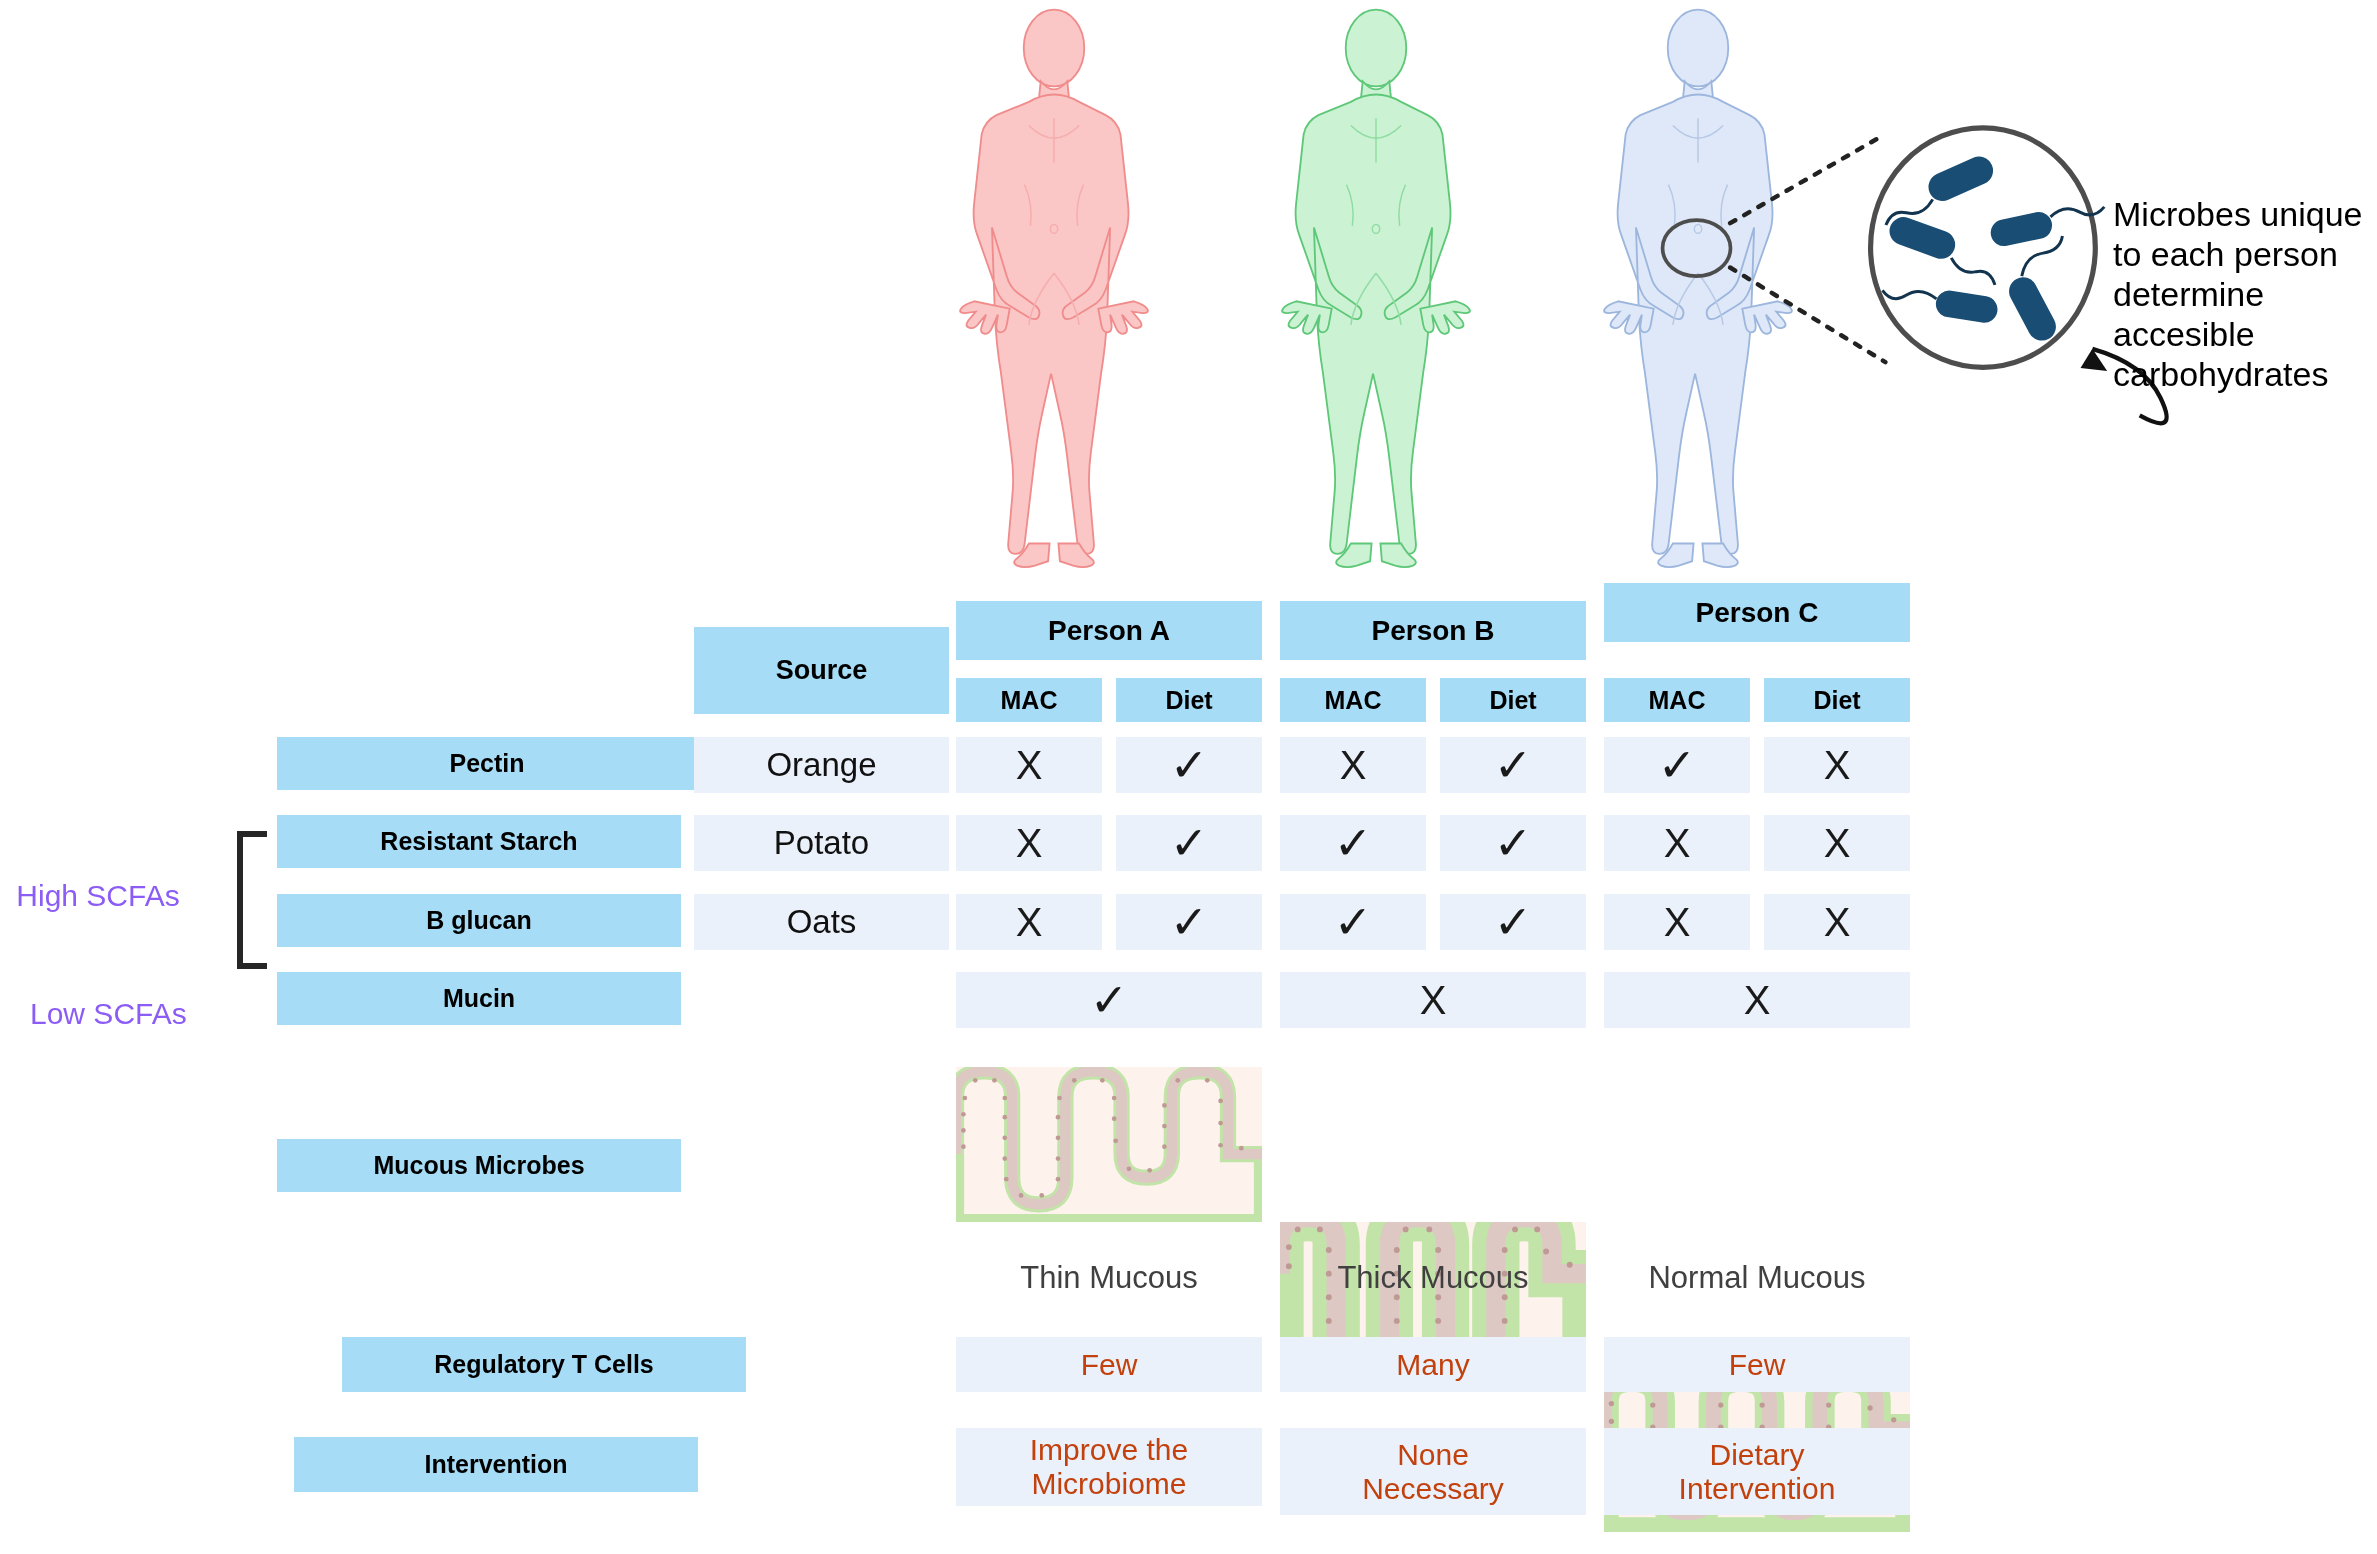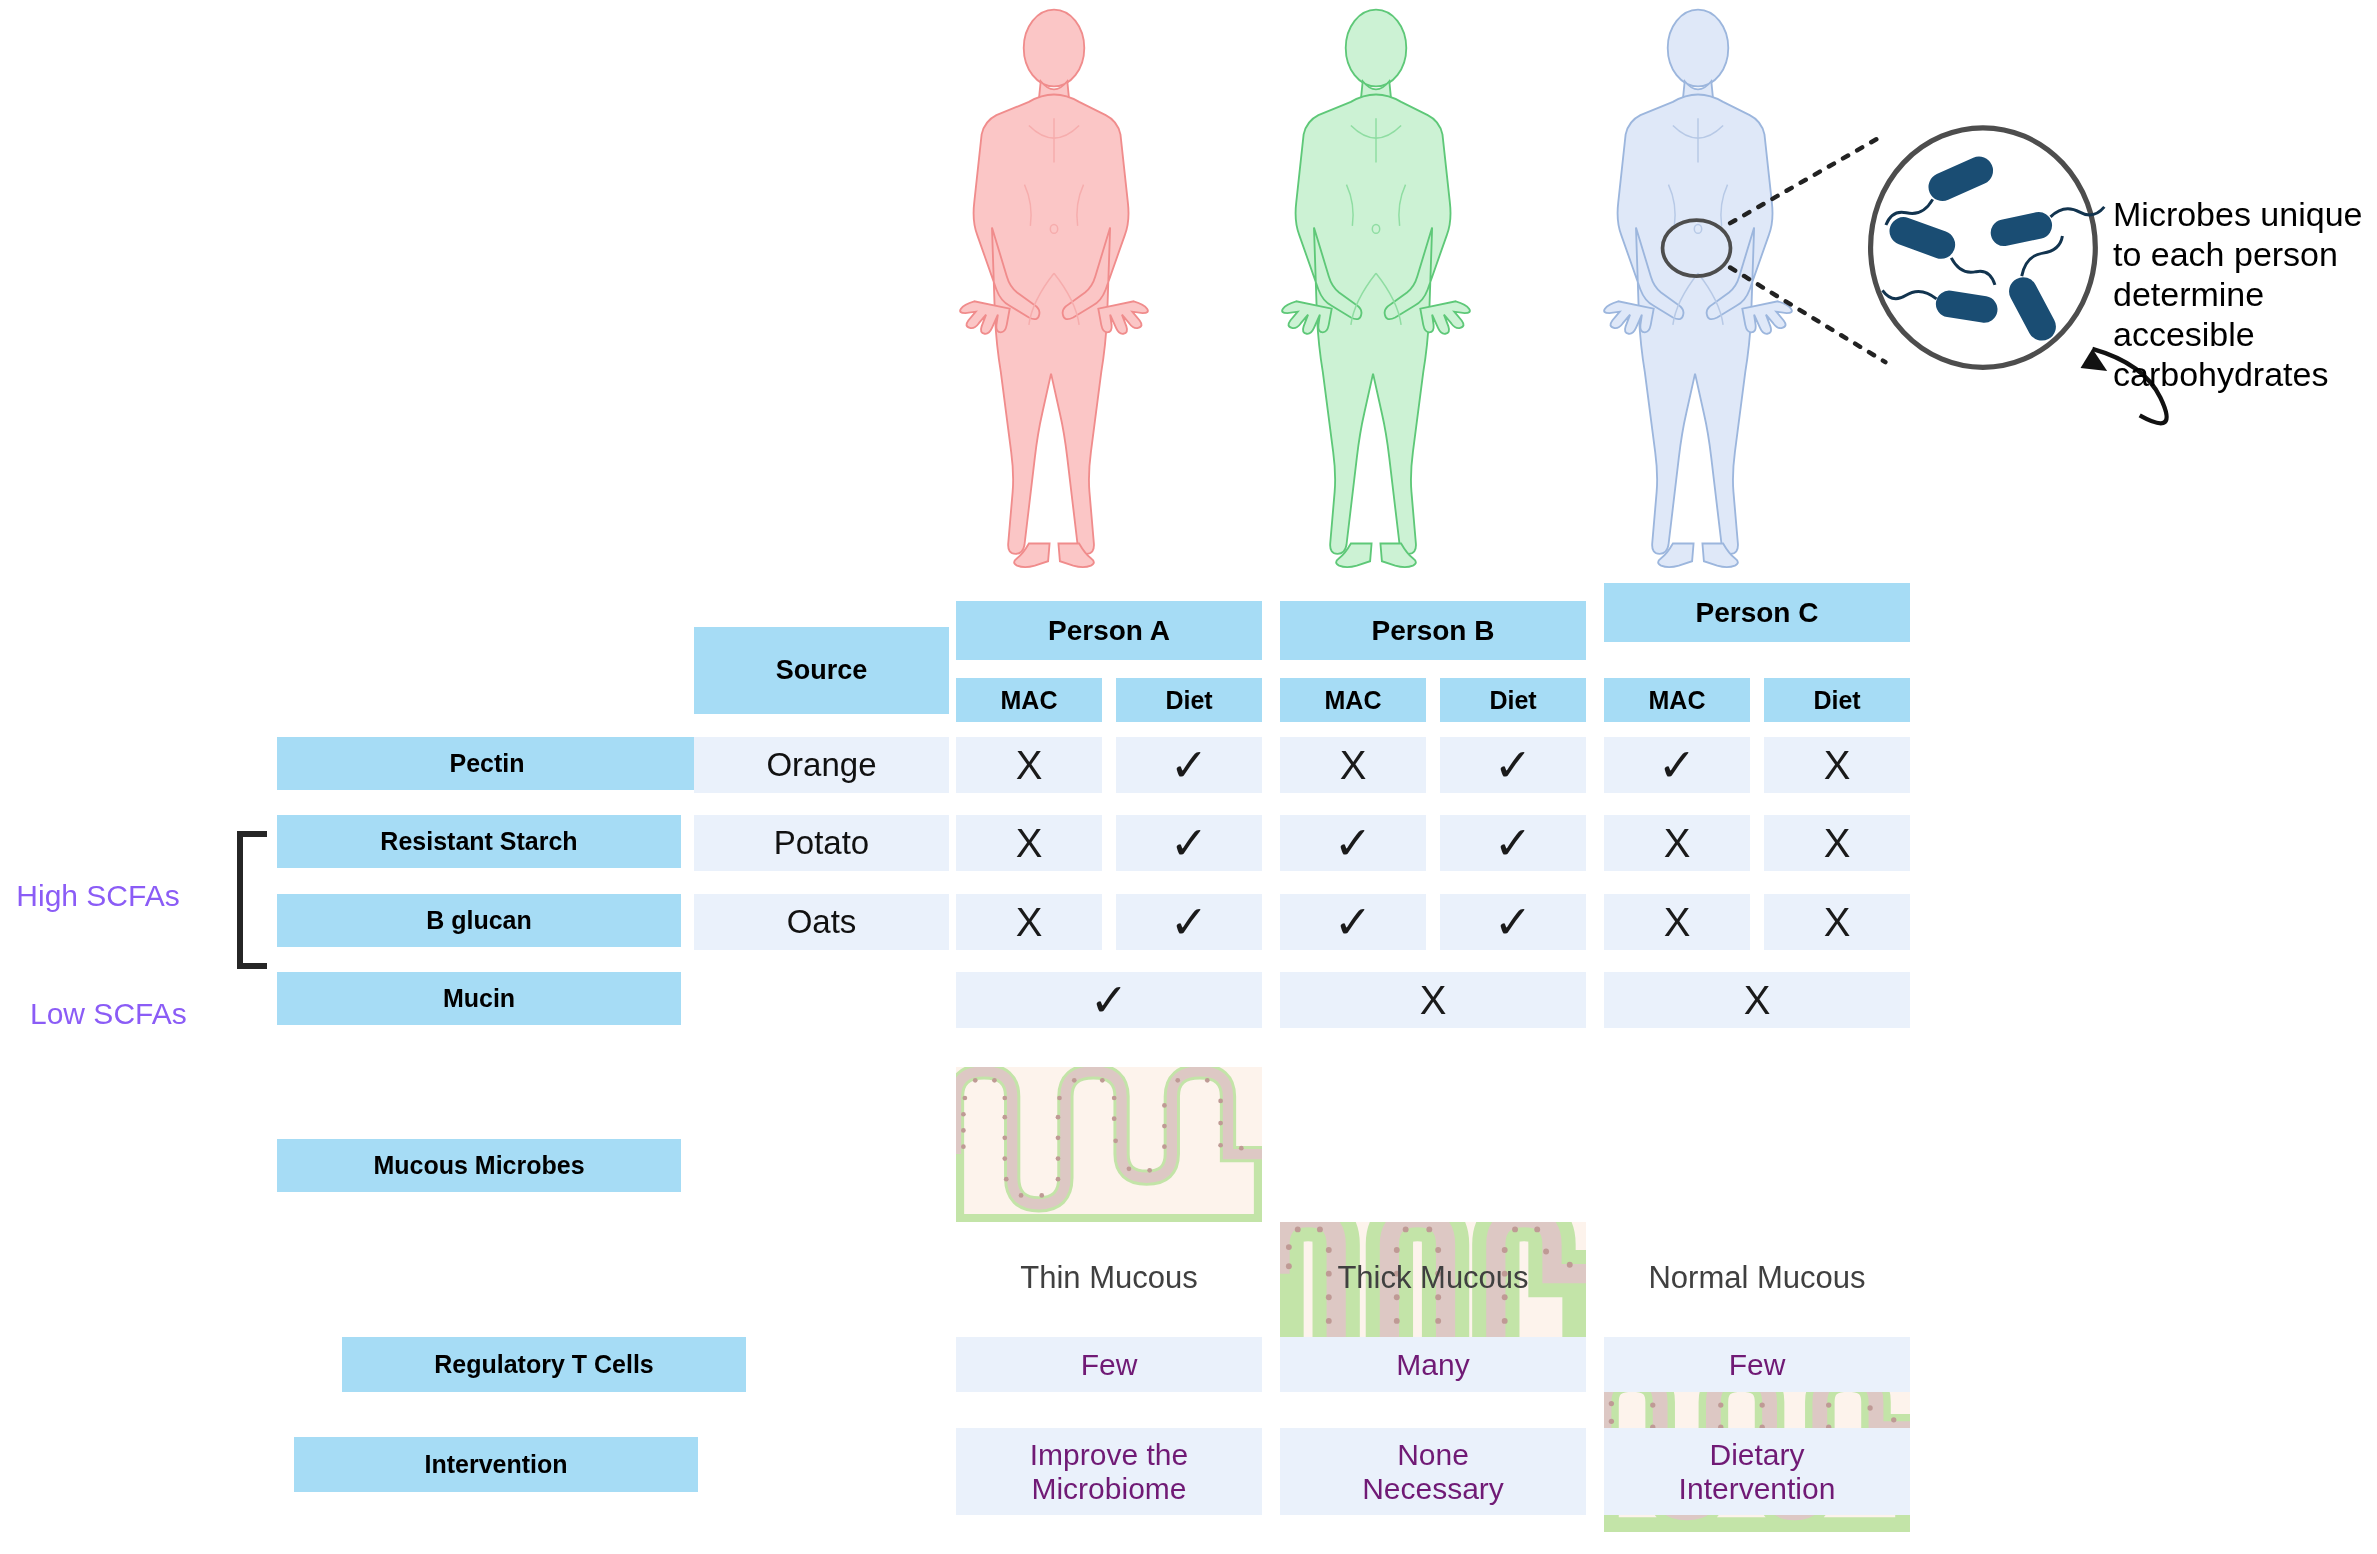--- a/index.html
+++ b/index.html
@@ -32,21 +32,21 @@
     font-size: 25px;
   }
   .sidelabel {
     display: flex; align-items: center; justify-content: flex-start;
     font-size: 30px; color: #8b5cf6; white-space: nowrap;
   }
   .mark { font-size: 40px; line-height: 1; color: #1a1a1a; font-weight: 400; }
   .mark.check { font-size: 46px; }
   .plaintext {
     display: flex; align-items: center; justify-content: center;
-    font-size: 30px; color: #701a75; text-align: center; line-height: 1.12;
+    font-size: 30px; color: #c2410c; text-align: center; line-height: 1.12;
   }
   .captiontext {
     display: flex; align-items: center; justify-content: center;
     font-size: 31px; color: #404040; text-align: center;
   }
 
   
   .bracket {
     border-left: 6.7px solid #262626;
     border-top: 6.7px solid #262626;
@@ -445,21 +445,21 @@
   </div>
 
   <div class="abs captiontext" style="left:956px;top:1258px;width:306px;height:40px;">Thin Mucous</div>
   <div class="abs captiontext" style="left:1280px;top:1258px;width:306px;height:40px;">Thick Mucous</div>
   <div class="abs captiontext" style="left:1604px;top:1258px;width:306px;height:40px;">Normal Mucous</div>
 
   <div class="abs cell plaintext" style="left:956px;top:1337px;width:306px;height:55px;">Few</div>
   <div class="abs cell plaintext" style="left:1280px;top:1337px;width:306px;height:55px;">Many</div>
   <div class="abs cell plaintext" style="left:1604px;top:1337px;width:306px;height:55px;">Few</div>
 
-  <div class="abs cell plaintext" style="left:956px;top:1428px;width:306px;height:87px;white-space:pre-line;">Improve the
+  <div class="abs cell plaintext" style="left:956px;top:1428px;width:306px;height:78px;white-space:pre-line;">Improve the
 Microbiome</div>
   <div class="abs cell plaintext" style="left:1280px;top:1428px;width:306px;height:87px;white-space:pre-line;">None
 Necessary</div>
   <div class="abs cell plaintext" style="left:1604px;top:1428px;width:306px;height:87px;white-space:pre-line;">Dietary
 Intervention</div>
 
 </div>
 
 
 </body></html>

